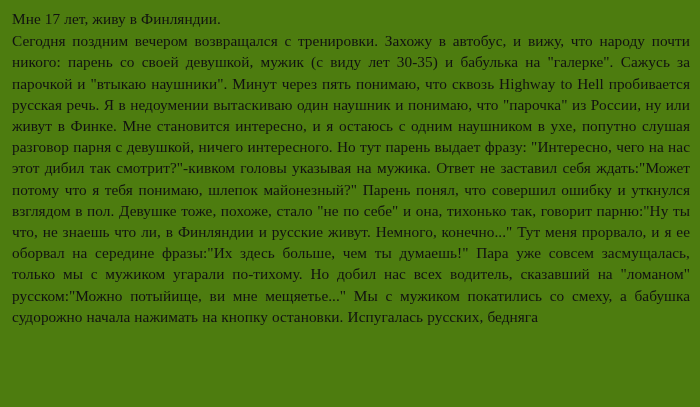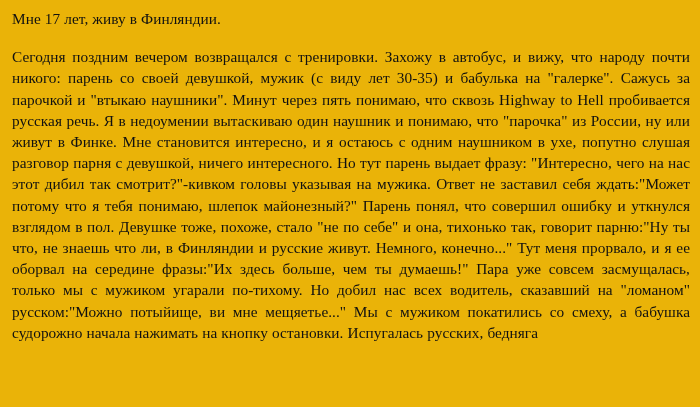--- a/index.html
+++ b/index.html
@@ -11,39 +11,39 @@
     width: 700px;
     height: 407px;
     overflow: hidden;
     font-family: "Liberation Serif", serif;
   }
   .page {
     width: 700px;
     height: 407px;
     box-sizing: border-box;
     padding: 8px 10px 0 12px;
-    background: #eab308;
+    background: #4d7c0f;
     position: relative;
   }
   .story {
     color: #111111;
     font-family: "Liberation Serif", serif;
     font-size: 15.3px;
     line-height: 21.2px;
     text-align: justify;
     text-justify: inter-word;
     letter-spacing: 0.05px;
     word-spacing: 0.2px;
   }
   .para {
     margin: 0;
     padding: 0;
   }
   .para + .para {
-    margin-top: 17px;
+    margin-top: 1px;
   }
   .para-intro {
     text-align: left;
   }
   .para-body {
     text-align: justify;
   }
 </style>
 </head>
 <body>

